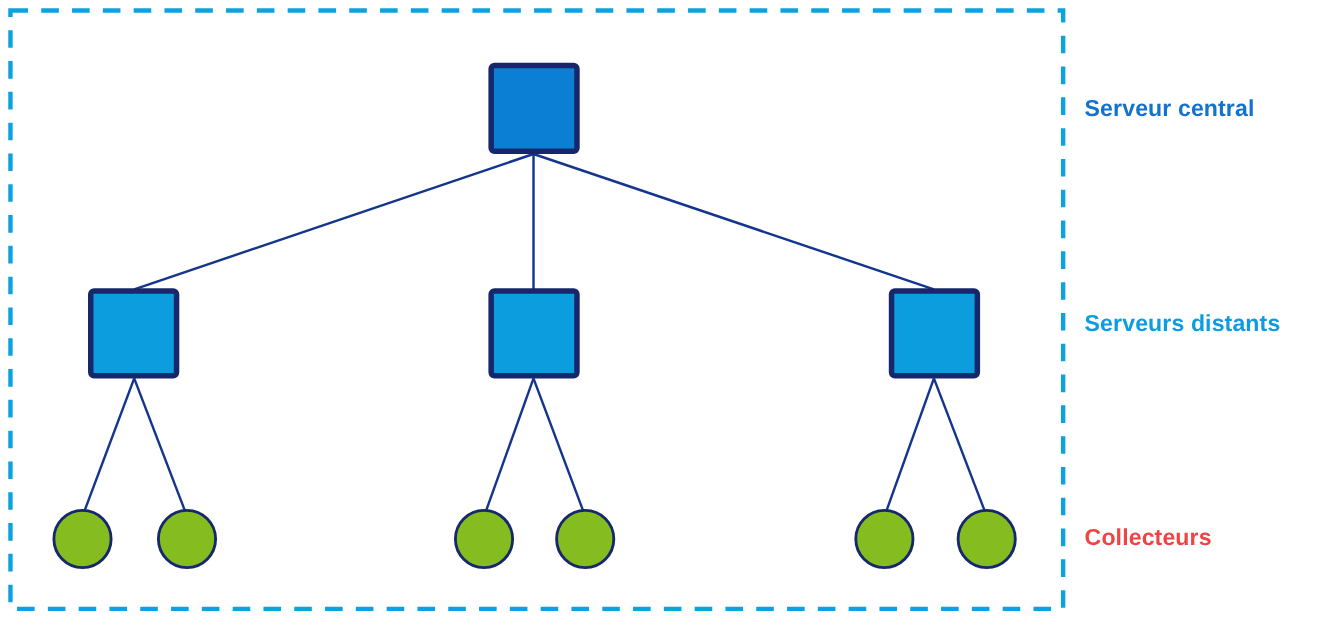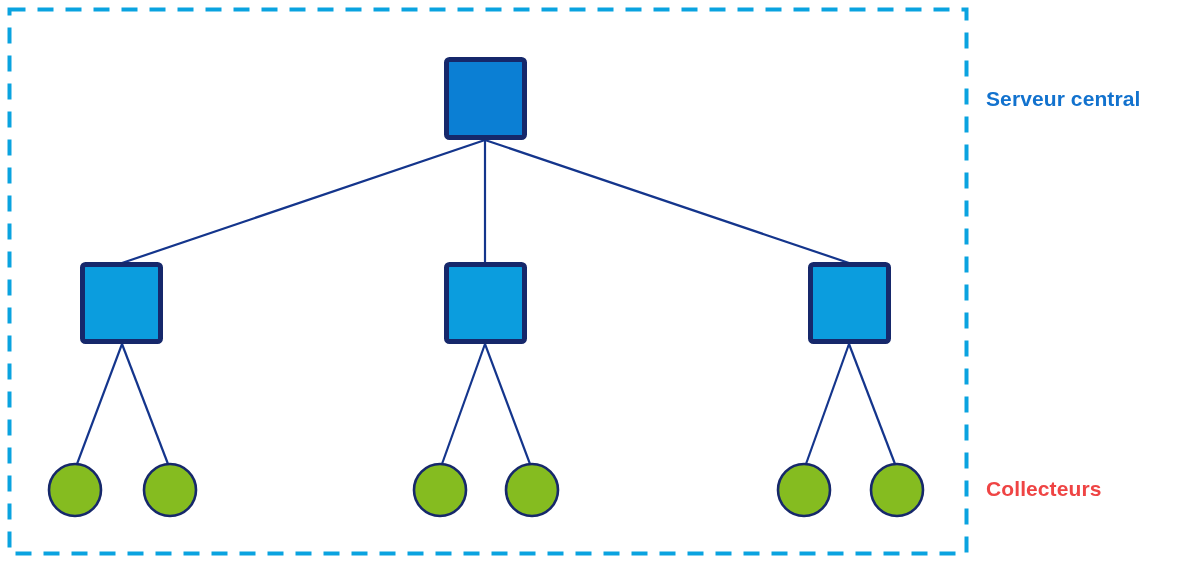--- a/index.html
+++ b/index.html
@@ -104,16 +104,17 @@
       <circle cx="804" cy="490" r="26" fill="#85bc20" stroke="#16286b" stroke-width="2.6"></circle>
     </g>
     <g>
       <circle cx="897" cy="490" r="26" fill="#85bc20" stroke="#16286b" stroke-width="2.6"></circle>
     </g>
 
   </svg>
 
   <div class="legend-label" id="label-serveur-central">Serveur central</div>
 
+  <div class="legend-label" id="label-serveurs-distants">Serveurs distants</div>
 
   <div class="legend-label" id="label-collecteurs">Collecteurs</div>
 
 </div>
 
 </body></html>

